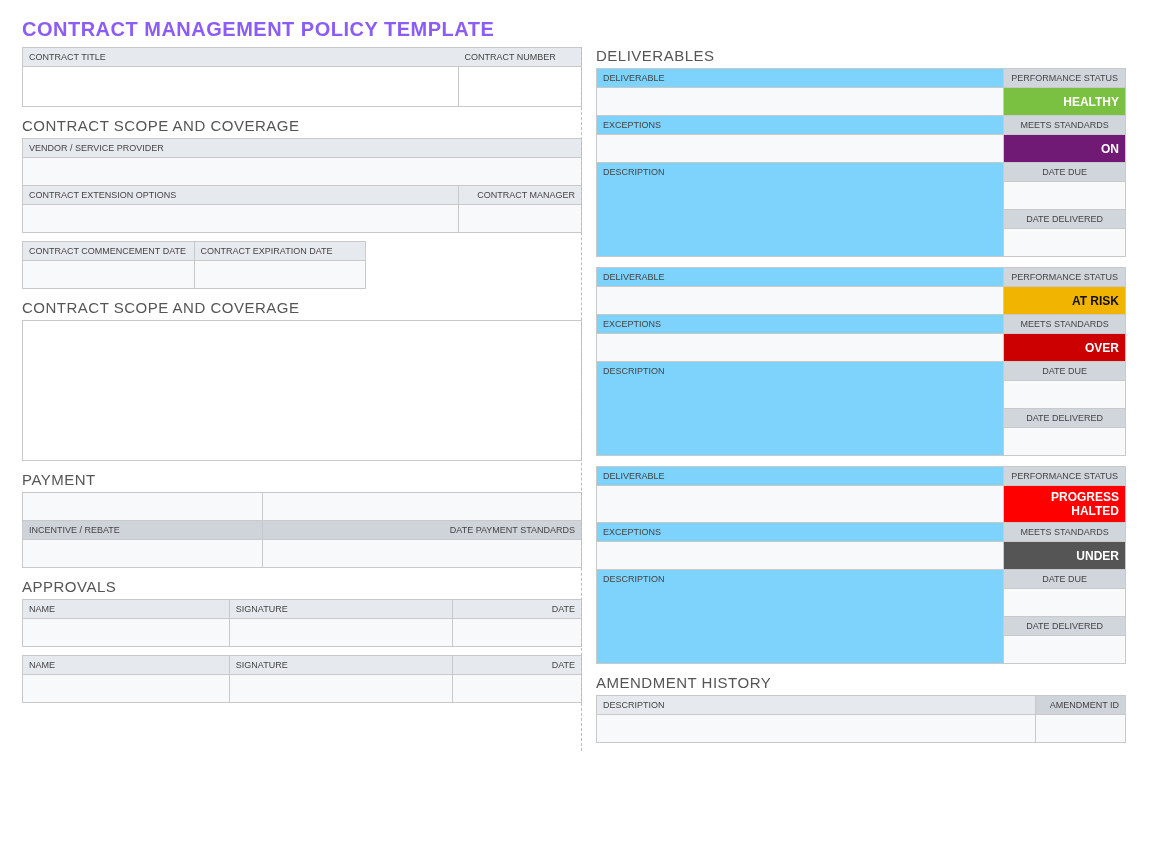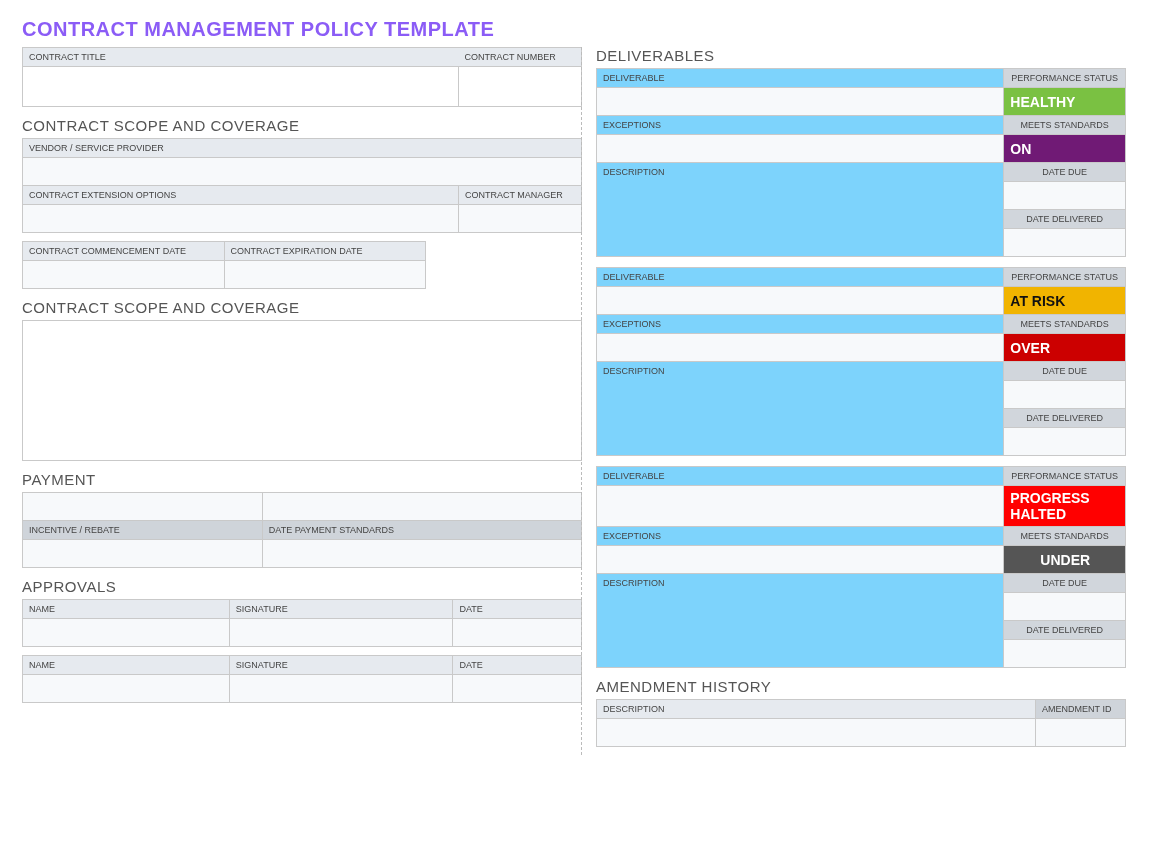--- a/index.html
+++ b/index.html
@@ -50,54 +50,54 @@
     vertical-align: middle;
     font-weight: 400;
     color: #444;
     height: 18px;
   }
   td.label {
     background: #e6eaef;
     font-size: 9px;
     color: #444;
   }
-  td.label-center { text-align: left; }
+  td.label-center { text-align: right; }
   td.label-grey {
     background: #cfd4da;
     font-size: 9px;
   }
   td.input {
     background: #f7f9fb;
     height: 28px;
   }
   td.input-tall { height: 140px; background: #fff; }
   td.status-cell {
-    text-align: left;
+    text-align: right;
     font-weight: 700;
-    font-size: 14px;
+    font-size: 12px;
     height: 20px;
   }
   .status-healthy { background: #7ac142; color: #fff; }
   .status-on { background: #701a75; color: #fff; }
   .status-atrisk { background: #f1b400; color: #111; }
   .status-over { background: #cc0000; color: #fff; }
   .status-halted { background: #ff0000; color: #fff; }
   .status-under { background: #555; color: #fff; padding-left: 36px; }
   .deliverable-block { margin-bottom: 10px; }
   .deliverable-block td.side-label {
     background: #7dd3fc;
     font-size: 9px;
     vertical-align: middle;
   }
   .deliverable-block td.side-label-c {
     background: #d1d6dc;
     font-size: 9px;
     text-align: center;
   }
-  .narrow-table { width: 404px; padding-left: 24px; }
+  .narrow-table { width: 344px; padding-left: 24px; }
 </style>
 </head>
 <body>
 
 <h1 class="page-title">CONTRACT MANAGEMENT POLICY TEMPLATE</h1>
 
 <div class="columns">
 
 <div class="col-left">
 

